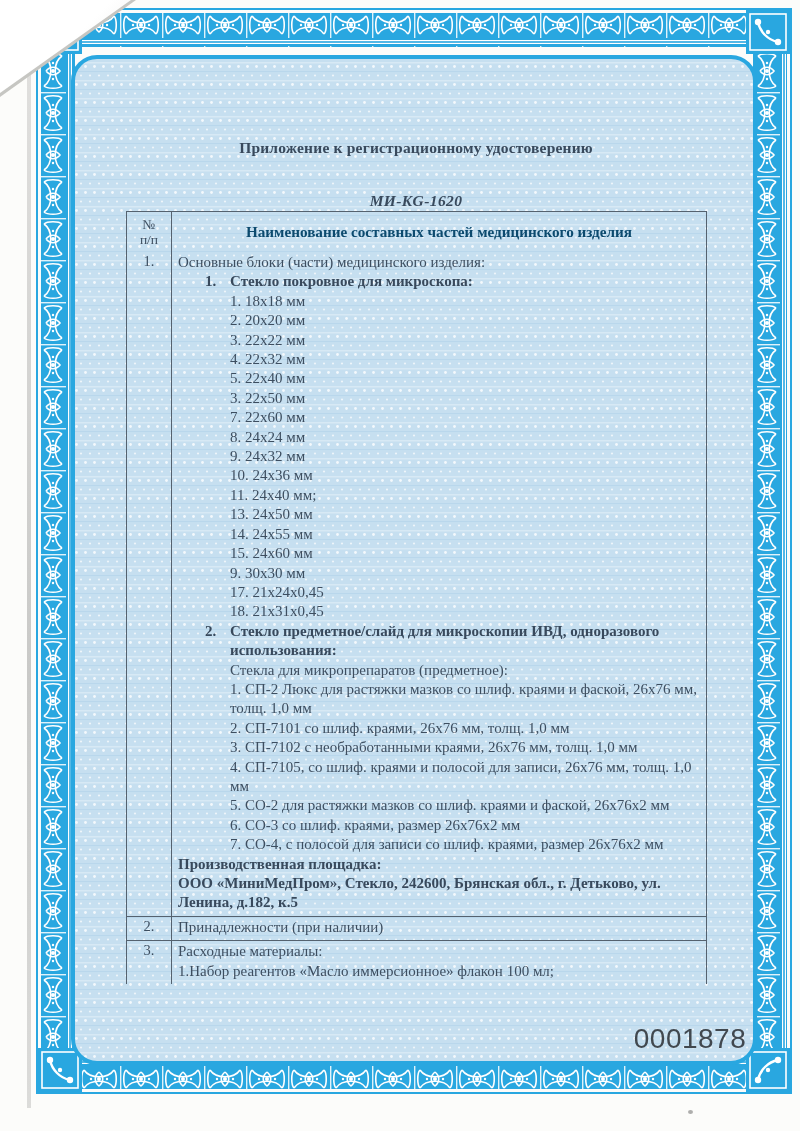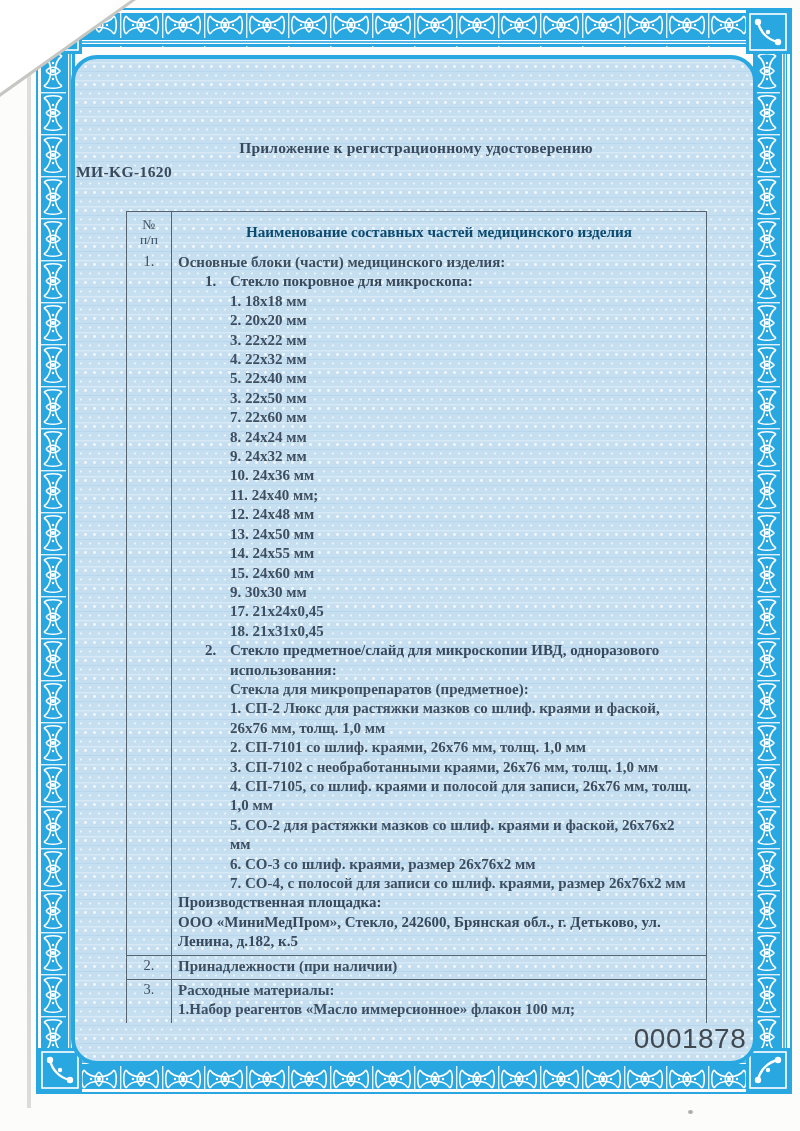--- a/index.html
+++ b/index.html
@@ -25,22 +25,22 @@
     background:linear-gradient(135deg,#ffffff 50%,#eeeeec 85%,#e3e3e1 100%);
   }
   .speck{position:absolute;left:688px;top:1110px;width:5px;height:4px;border-radius:50%;background:#9a9a98;opacity:.8;}
 
   .content{position:absolute;left:36px;top:8px;width:756px;height:1086px;border-radius:26px;}
   .doc-title{
     position:absolute;left:40px;top:131px;width:680px;text-align:center;
     font-weight:bold;font-size:15.5px;letter-spacing:.2px;color:#38495c;
   }
   .doc-number{
-    position:absolute;left:40px;top:155px;width:680px;text-align:left;
-    font-weight:bold;font-size:15.5px;letter-spacing:.4px;color:#38495c;
+    position:absolute;left:40px;top:184px;width:680px;text-align:center;
+    font-weight:bold;font-size:15.5px;letter-spacing:.4px;color:#38495c;font-style:italic;
   }
 
   .tbl{
     position:absolute;left:90px;top:203px;width:581px;
     border:1.2px solid #55626f;border-bottom:none;
     box-sizing:border-box;
   }
   .tr{display:flex;align-items:stretch;}
   .tr + .tr{border-top:1.2px solid #55626f;}
   .td-num{
@@ -51,21 +51,21 @@
   .th-row{height:40px;}
   .th-num{
     flex:0 0 45px;width:45px;border-right:1.2px solid #55626f;
     display:flex;flex-direction:column;align-items:center;justify-content:center;
     font-size:13.5px;line-height:15px;box-sizing:border-box;
   }
   .th-name{
     flex:1 1 auto;display:flex;align-items:center;justify-content:center;
     font-weight:bold;font-size:15.2px;text-align:center;color:#0c4a6e;
   }
-  .line{position:relative;line-height:19.4px;font-weight:bold;}
+  .line{position:relative;line-height:19.4px;}
   .ind1,.ind2{padding-left:52px;}
   .ind1 .mk{position:absolute;left:27px;}
   .b{font-weight:bold;color:#38495c;}
 
   .serial{
     position:absolute;left:564px;top:1015px;width:180px;text-align:center;
     font-family:"Liberation Sans", sans-serif;
     font-size:28px;color:#41484f;letter-spacing:.5px;
   }
 </style>
@@ -185,21 +185,20 @@
               <div class="line ind2">2. 20х20 мм</div>
               <div class="line ind2">3. 22х22 мм</div>
               <div class="line ind2">4. 22х32 мм</div>
               <div class="line ind2">5. 22х40 мм</div>
               <div class="line ind2">3. 22х50 мм</div>
               <div class="line ind2">7. 22х60 мм</div>
               <div class="line ind2">8. 24х24 мм</div>
               <div class="line ind2">9. 24х32 мм</div>
               <div class="line ind2">10. 24х36 мм</div>
               <div class="line ind2">11. 24х40 мм;</div>
-              <div class="line ind2">12. 24х48 мм</div>
               <div class="line ind2">13. 24х50 мм</div>
               <div class="line ind2">14. 24х55 мм</div>
               <div class="line ind2">15. 24х60 мм</div>
               <div class="line ind2">9. 30х30 мм</div>
               <div class="line ind2">17. 21х24х0,45</div>
               <div class="line ind2">18. 21х31х0,45</div>
               <div class="line ind1 b"><span class="mk">2.</span><span>Стекло предметное/слайд для микроскопии ИВД, одноразового использования:</span></div>
               <div class="line ind2">Стекла для микропрепаратов (предметное):</div>
               <div class="line ind2">1. СП-2 Люкс для растяжки мазков со шлиф. краями и фаской, 26х76 мм, толщ. 1,0 мм</div>
               <div class="line ind2">2. СП-7101 со шлиф. краями, 26х76 мм, толщ. 1,0 мм</div>

